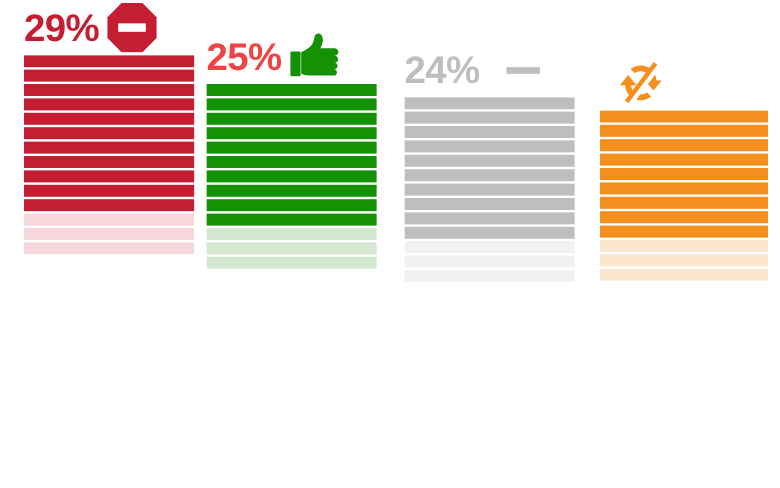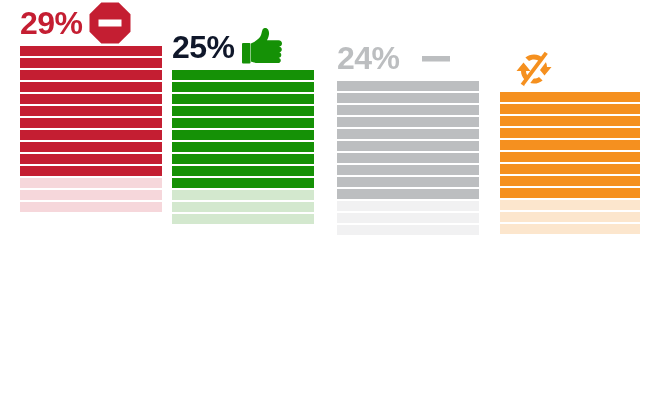--- a/index.html
+++ b/index.html
@@ -97,21 +97,21 @@
       <div class="stripe" style="background:#c41e32"></div>
       <div class="stripe" style="background:#f6d7db"></div>
       <div class="stripe" style="background:#f6d7db"></div>
       <div class="stripe" style="background:#f6d7db"></div>
     </div>
   </div>
 
   <div class="column" style="left:172px; width:142px; height:366px;">
 
     <div class="cap" style="top:0; left:0;">
-      <span class="pct" style="color: #0f172a;">25%</span>
+      <span class="pct" style="color: #ef4444;">25%</span>
       <span class="icon-wrap">
         <svg width="42" height="42" viewBox="0 0 42 42" aria-hidden="true">
           <path d="M10,17.5 C10,17.5 16,15 19,11 C21.4,7.8 20.4,3.2 23,2.2
                    C26.4,0.9 28.4,4.4 28,8.2 C27.7,11.2 26,14.2 26,14.2
                    L37.5,14.2 C39.7,14.2 41,15.7 41,17.4 C41,19.1 39.7,20.4 37.8,20.4
                    C39.6,20.4 40.8,21.8 40.8,23.4 C40.8,25 39.6,26.3 37.8,26.3
                    C39.3,26.3 40.3,27.6 40.3,29.1 C40.3,30.6 39.3,31.9 37.6,31.9
                    C38.9,31.9 39.8,33 39.8,34.4 C39.8,35.9 38.7,37 36.9,37
                    L17,37 C13.2,37 10,35.4 10,35.4 Z" fill="#159106"></path>
           <rect x="1" y="17" width="8.5" height="20.5" rx="1" fill="#159106"></rect>

